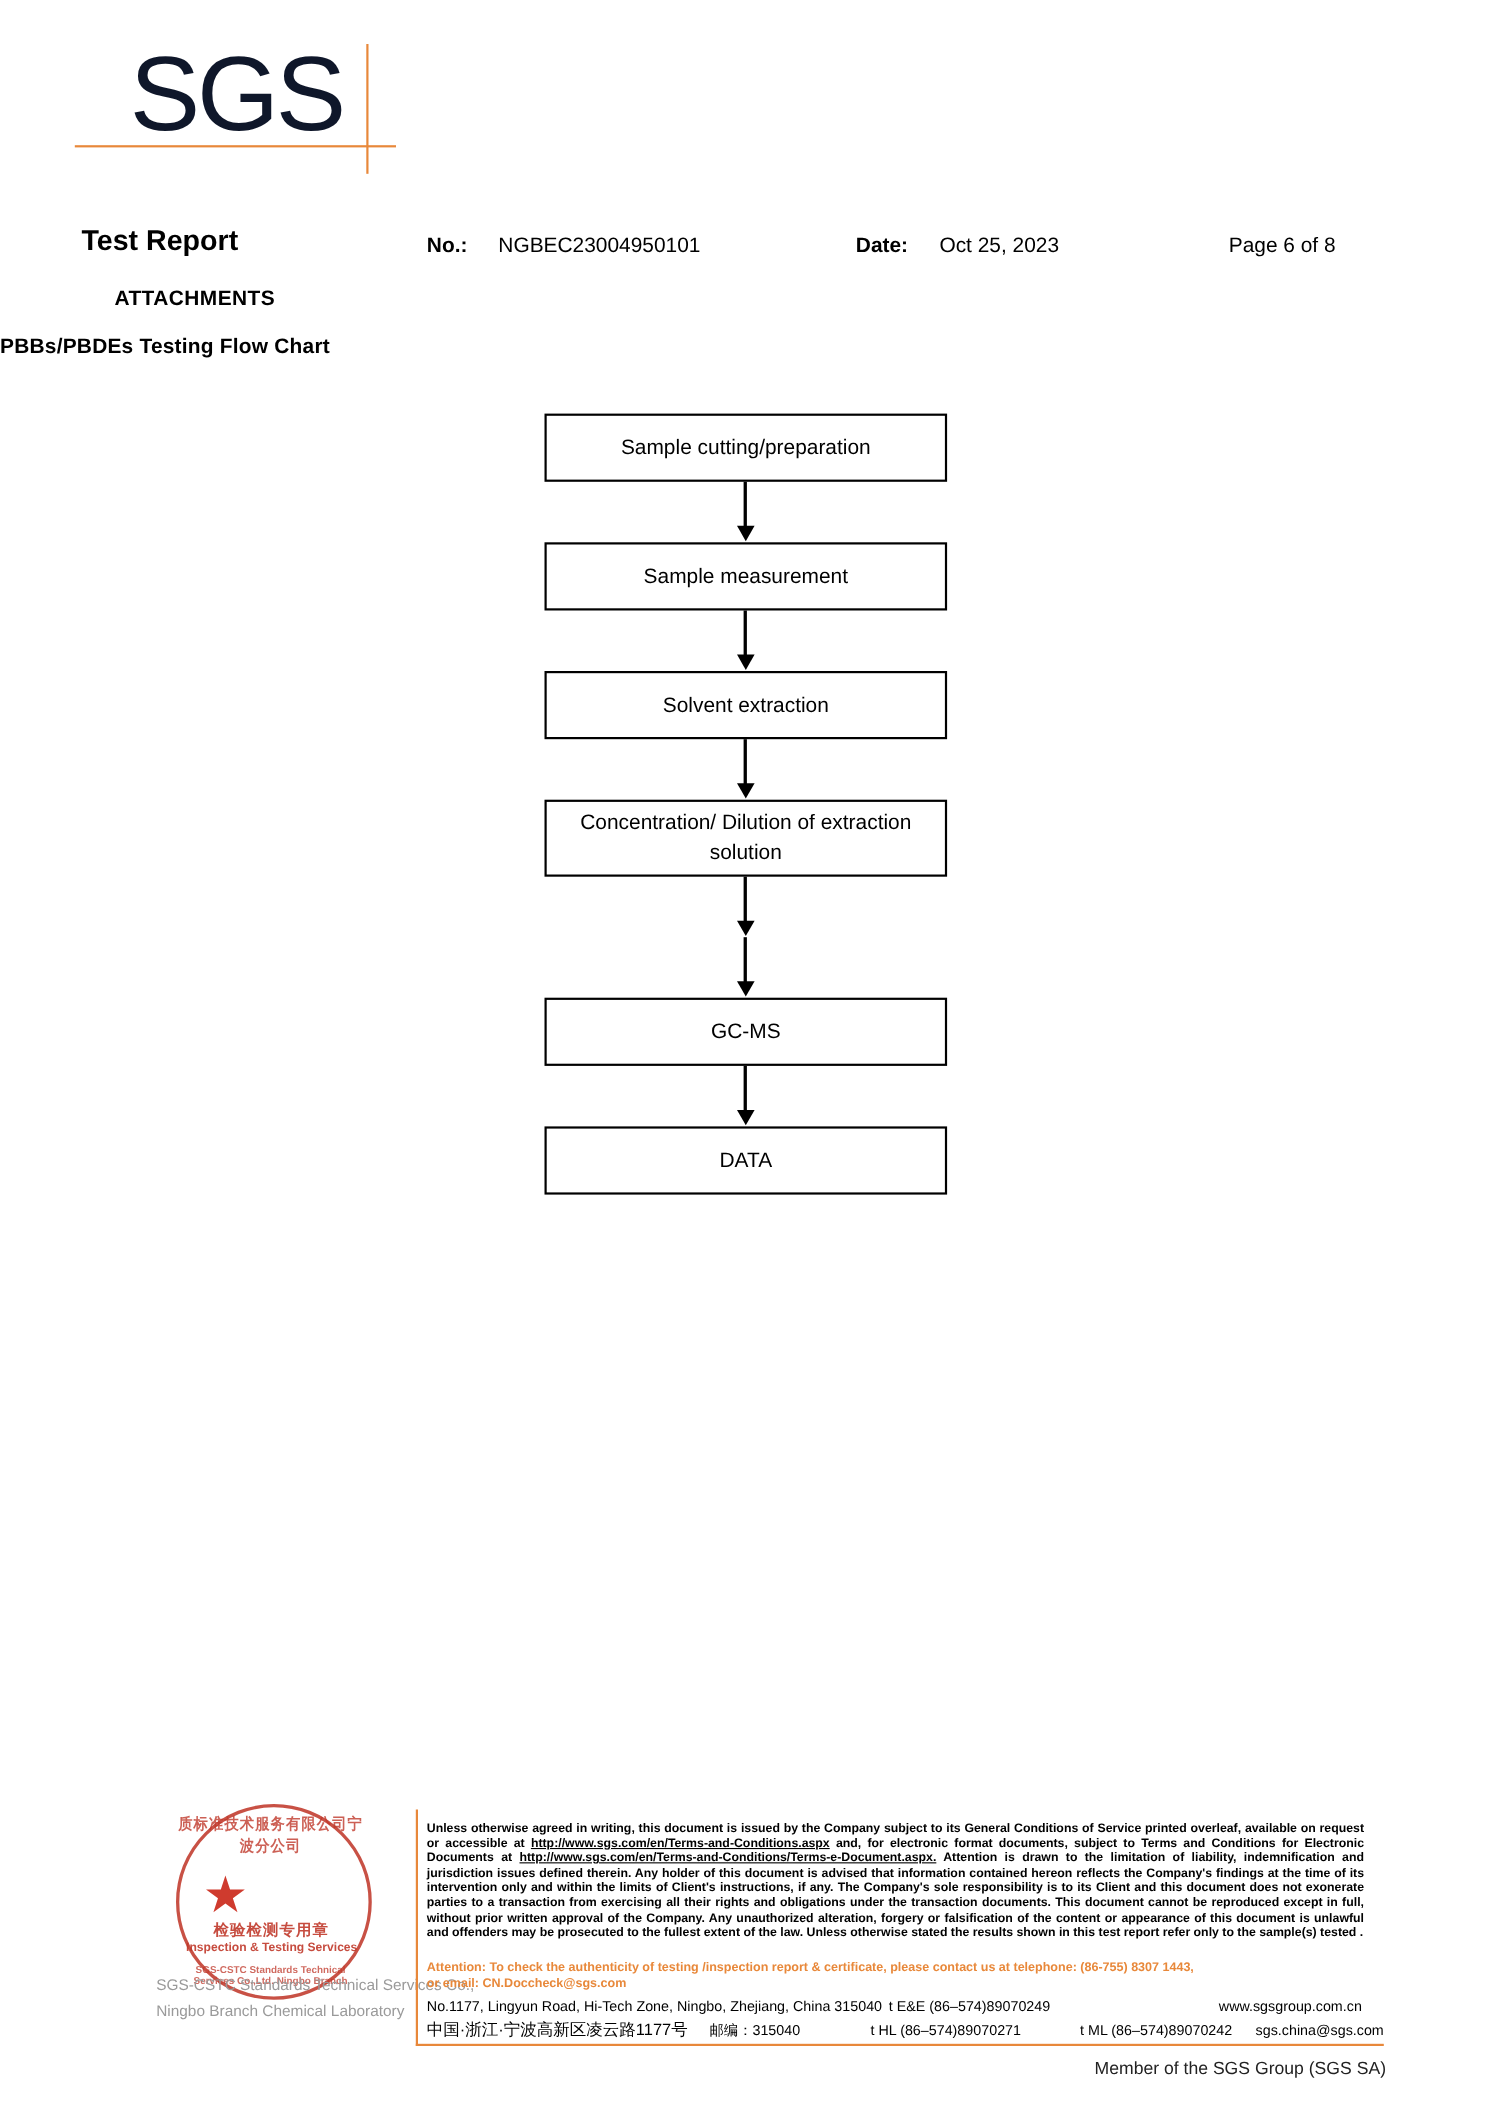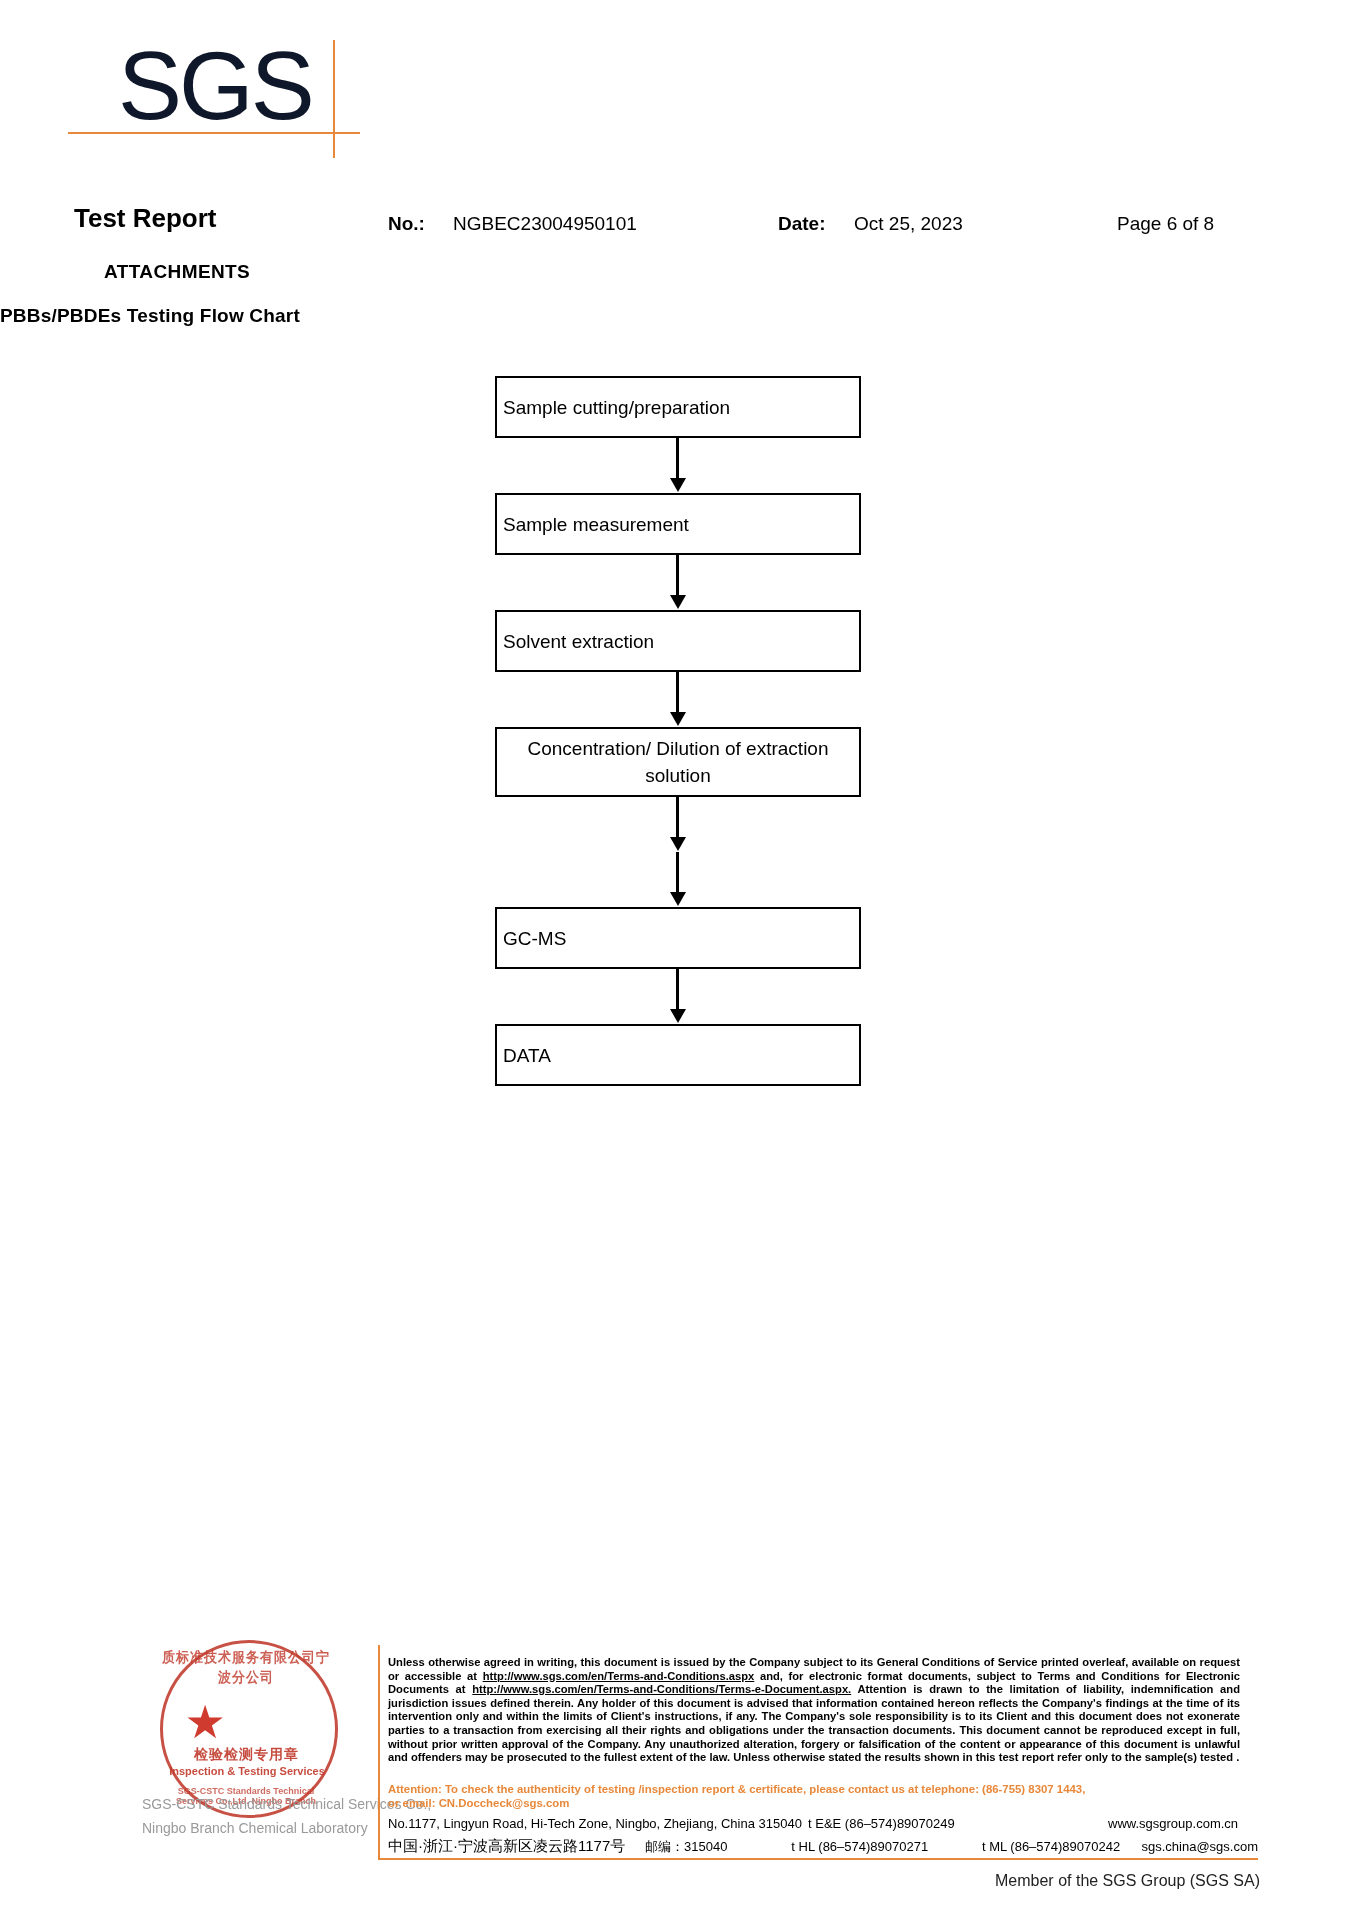--- a/index.html
+++ b/index.html
@@ -118,20 +118,21 @@
     left: 495px;
     top: 376px;
     width: 370px;
   }
   .flow-box {
     border: 2px solid #000;
     width: 366px;
     box-sizing: border-box;
     display: flex;
     align-items: center;
+    justify-content: center;
     text-align: center;
     font-size: 19px;
     line-height: 27px;
     background: #fff;
     padding: 4px 6px;
   }
   .flow-box.h1 { height: 62px; }
   .flow-box.h2 { height: 70px; }
   .flow-arrow {
     position: relative;

